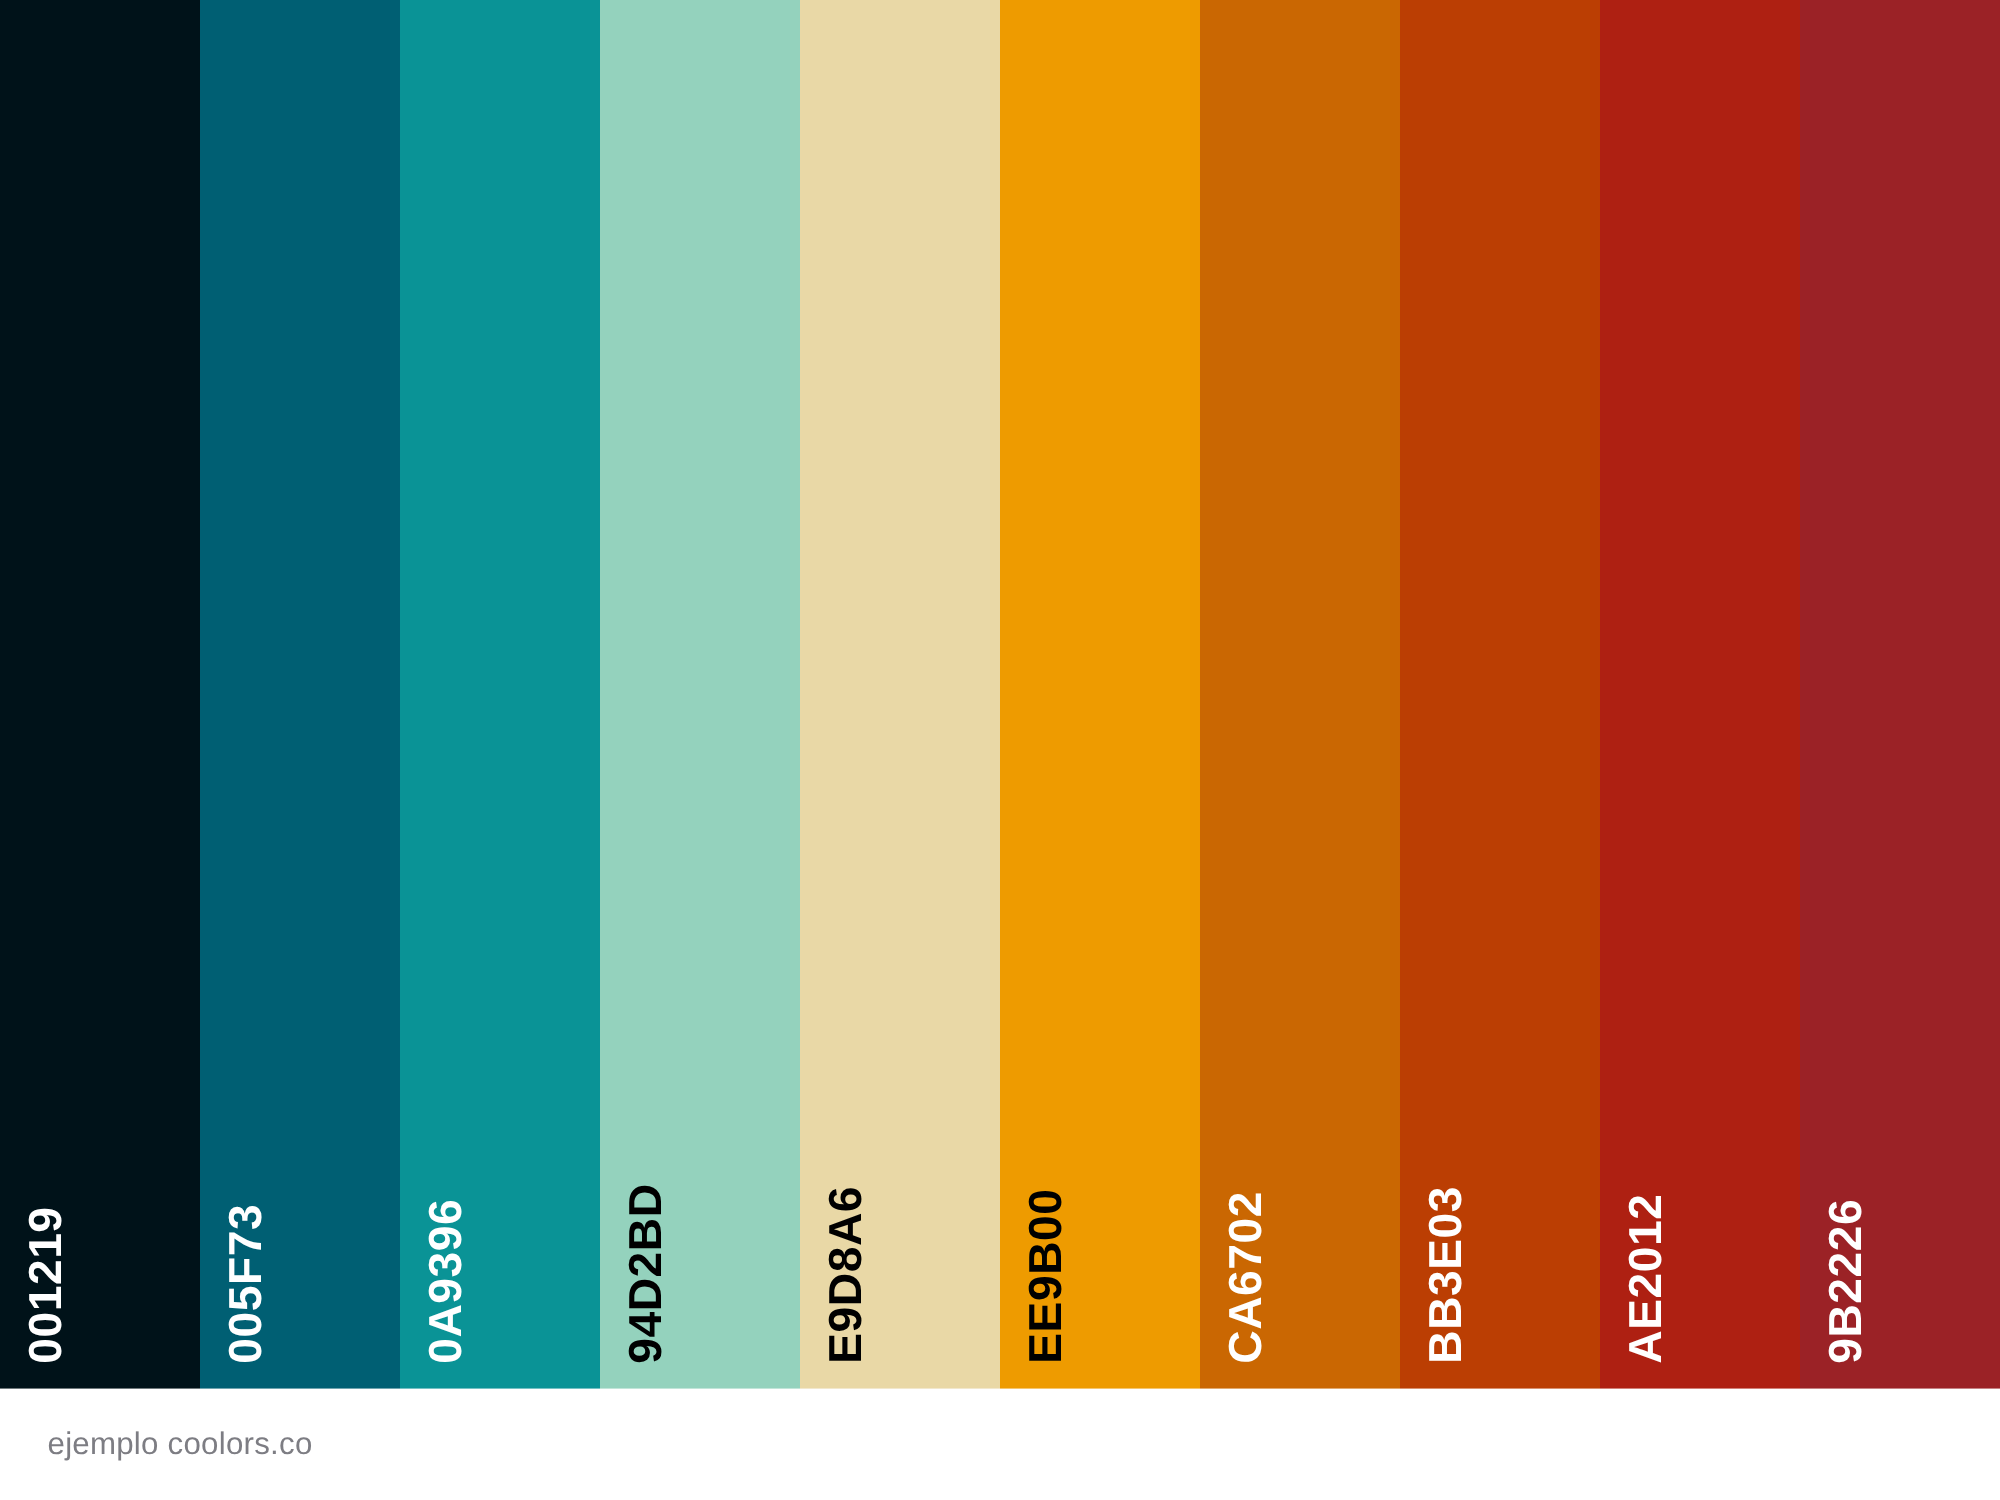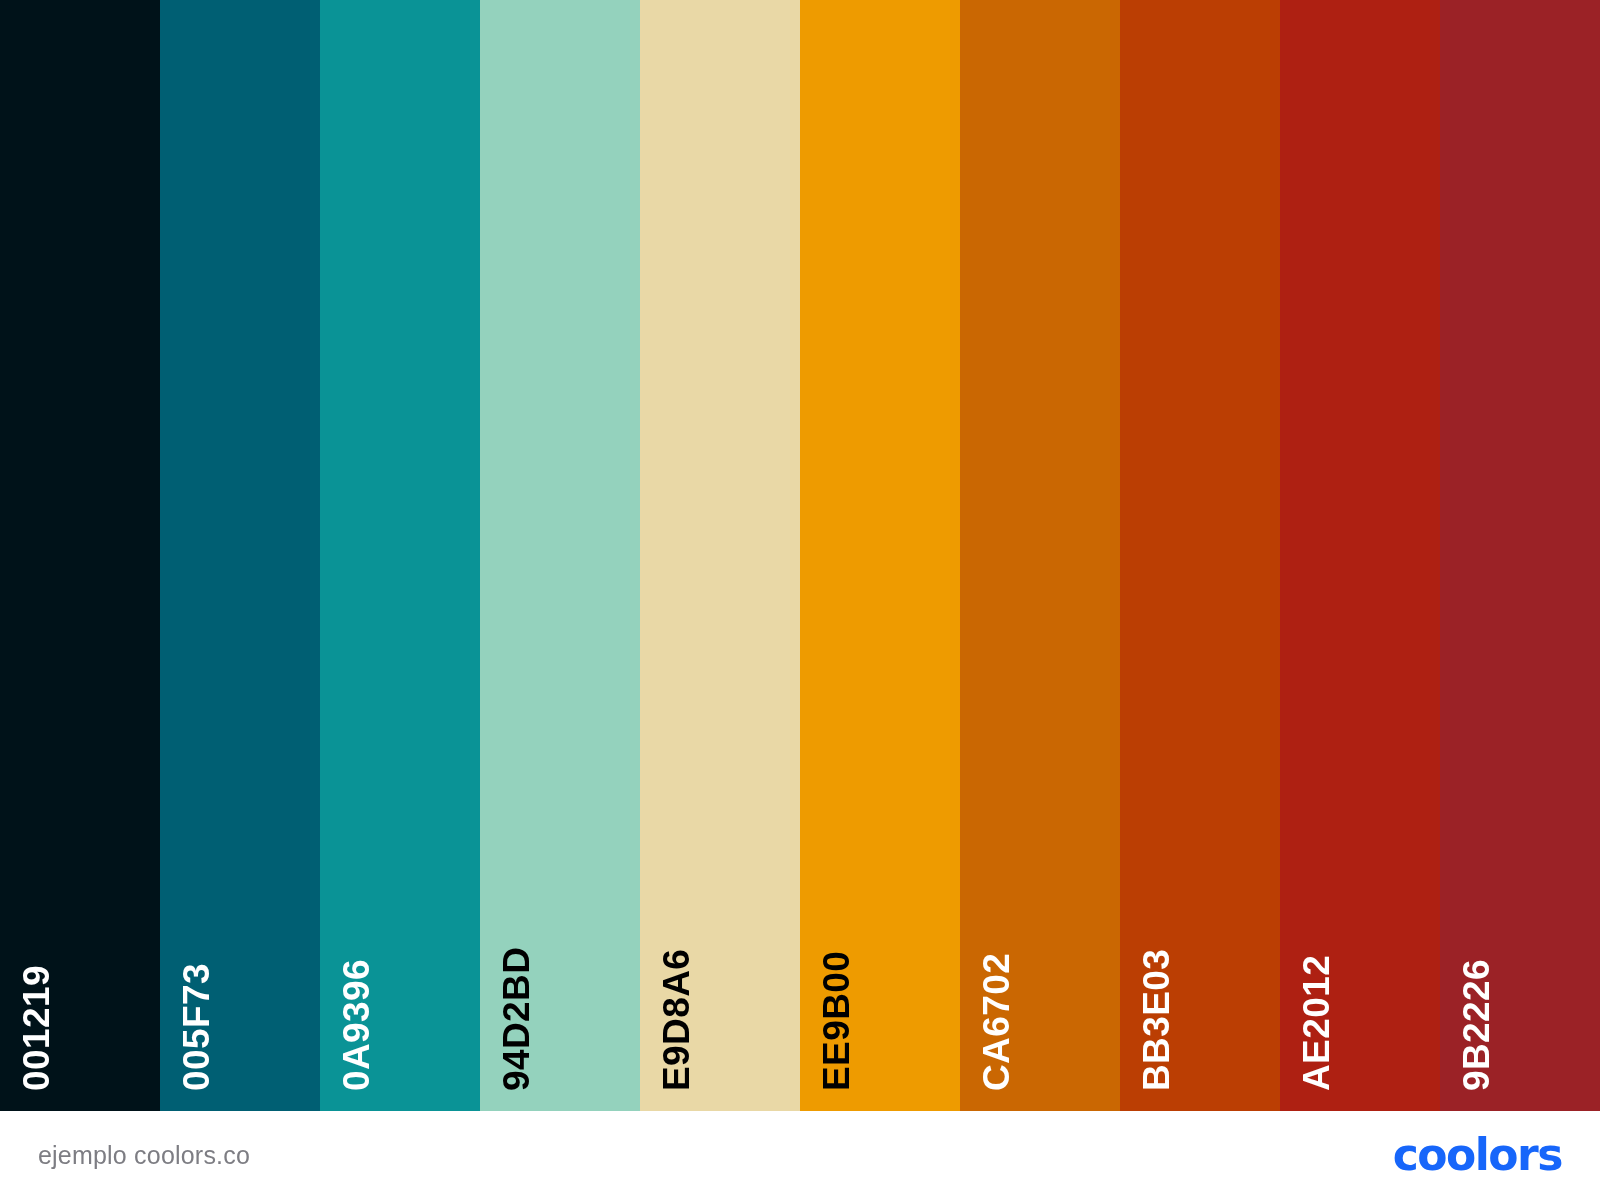--- a/index.html
+++ b/index.html
@@ -152,18 +152,15 @@
       </div>
       <div class="swatch" style="background: rgb(155, 34, 38);">
         <div class="label-wrap">
           <span class="txt" style="color: rgb(255, 255, 255);">9B2226</span>
         </div>
       </div>
     </div>
 
   <div id="footer">
     <div id="footer-left" style="color: rgb(125, 125, 131);">ejemplo coolors.co</div>
-    <div id="footer-right">
-      <span class="brand-wordmark" style="color: rgb(23, 102, 250);">coolors</span>
-    </div>
   </div>
 
 </div>
 
 </body></html>

